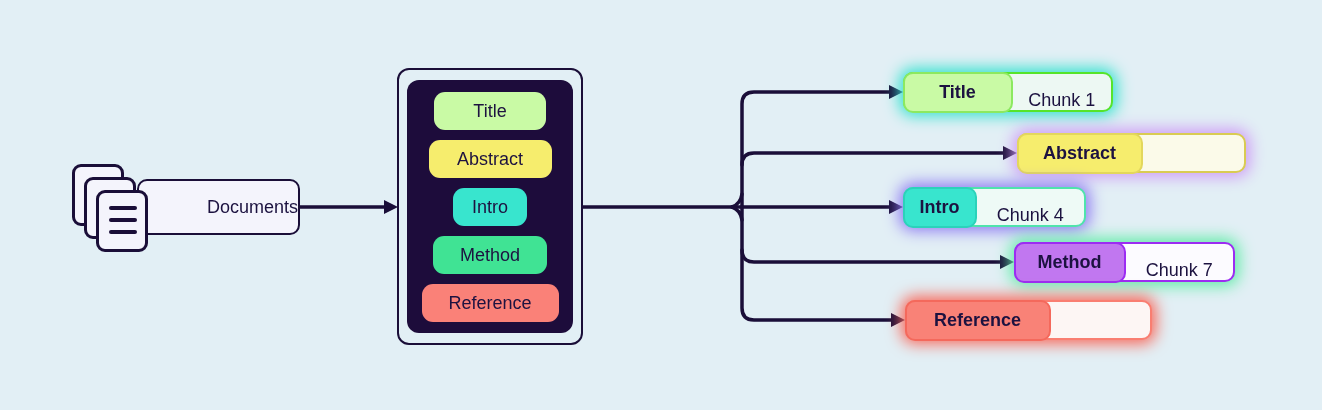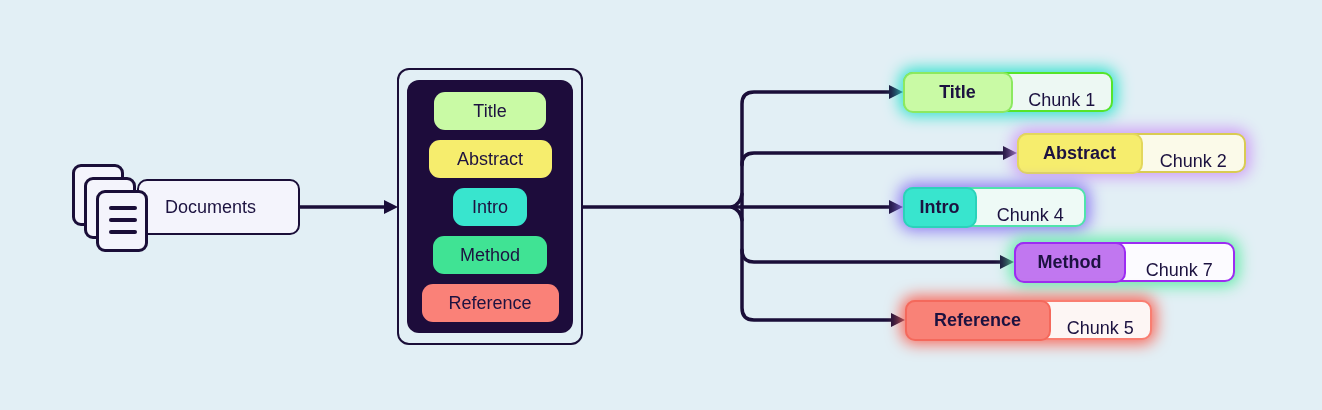--- a/index.html
+++ b/index.html
@@ -3,21 +3,21 @@
 <meta charset="utf-8">
 <style>
   html,body{margin:0;padding:0;}
   body{font-family:"Liberation Sans",sans-serif;}
   .canvas{position:relative;width:1322px;height:410px;background:#e2eff5;overflow:hidden;color:#1c1240;}
   .wires{position:absolute;inset:0;z-index:1;}
 
   
   .doc-box{position:absolute;left:137px;top:179px;width:163px;height:56px;background:#f4f4fc;
            border:2.5px solid #1a0e38;border-radius:10px;box-sizing:border-box;z-index:2;
-           display:flex;align-items:center;justify-content:flex-start;padding-left:26px;font-size:18px;}
+           display:flex;align-items:center;justify-content:flex-end;padding-left:26px;font-size:18px;}
   .pages{position:absolute;left:72px;top:164px;width:80px;height:90px;z-index:3;}
   .page{position:absolute;width:52px;height:62px;background:#f4f4fc;border:3.5px solid #1a0e38;
         border-radius:9px;box-sizing:border-box;}
   .page.p1{left:0;top:0;}
   .page.p2{left:12px;top:13px;}
   .page.p3{left:24px;top:26px;}
   .page i{position:absolute;left:10px;width:28px;height:4px;background:#1a0e38;border-radius:2px;display:block;}
   .page i:nth-child(1){top:13px;} .page i:nth-child(2){top:25px;} .page i:nth-child(3){top:37px;}
 
   
@@ -100,37 +100,35 @@
     <div class="chunk-label" style="width: 110px; background: rgb(201, 250, 165); border-color: rgb(140, 233, 96);">
       <span>Title</span>
     </div>
     <div class="chunk-text">Chunk 1</div>
   </div>
 
   <div class="chunk" style="left: 1017px; top: 133px; width: 229px; --border: #d9cb52; --glow: #cf9cf5; --body: #fbfae9;">
     <div class="chunk-label" style="width: 126px; background: rgb(246, 237, 109); border-color: rgb(227, 215, 92);">
       <span>Abstract</span>
     </div>
-    <div class="chunk-text">Chunk 2</div>
   </div>
 
   <div class="chunk" style="left: 903px; top: 187px; width: 183px; --border: #4fe3ac; --glow: #8f7cf2; --body: #eefaf6;">
     <div class="chunk-label" style="width: 74px; background: rgb(56, 229, 206); border-color: rgb(43, 210, 186);">
       <span>Intro</span>
     </div>
     <div class="chunk-text">Chunk 4</div>
   </div>
 
   <div class="chunk" style="left: 1014px; top: 242px; width: 221px; --border: #9c2cf2; --glow: #62eca8; --body: #fcfbff;">
     <div class="chunk-label" style="width: 112px; background: rgb(193, 119, 240); border-color: rgb(156, 44, 242);">
       <span>Method</span>
     </div>
     <div class="chunk-text">Chunk 7</div>
   </div>
 
   <div class="chunk" style="left: 905px; top: 300px; width: 247px; --border: #f97e71; --glow: #f9695b; --body: #fdf6f4;">
     <div class="chunk-label" style="width: 146px; background: rgb(249, 130, 119); border-color: rgb(244, 105, 92);">
       <span>Reference</span>
     </div>
-    <div class="chunk-text">Chunk 5</div>
   </div>
 
 </div>
 
 </body></html>

